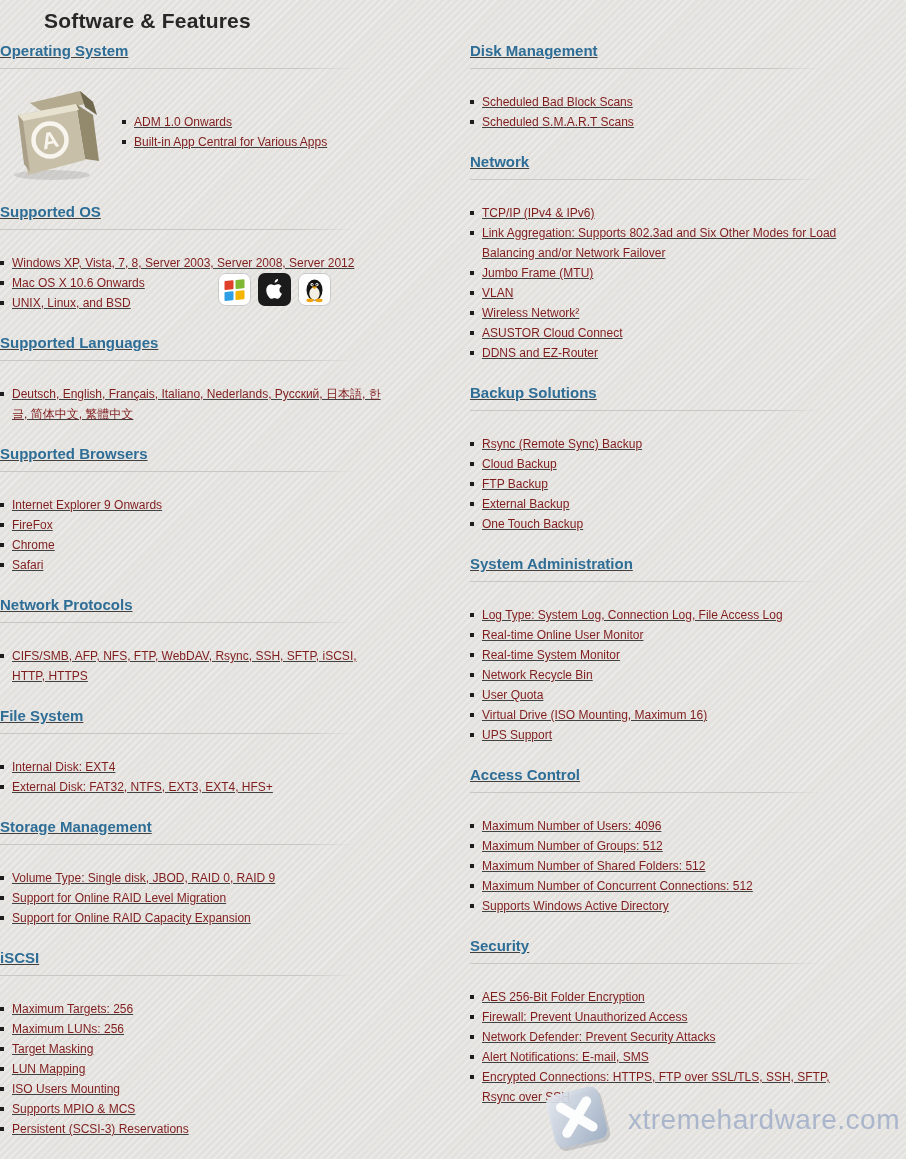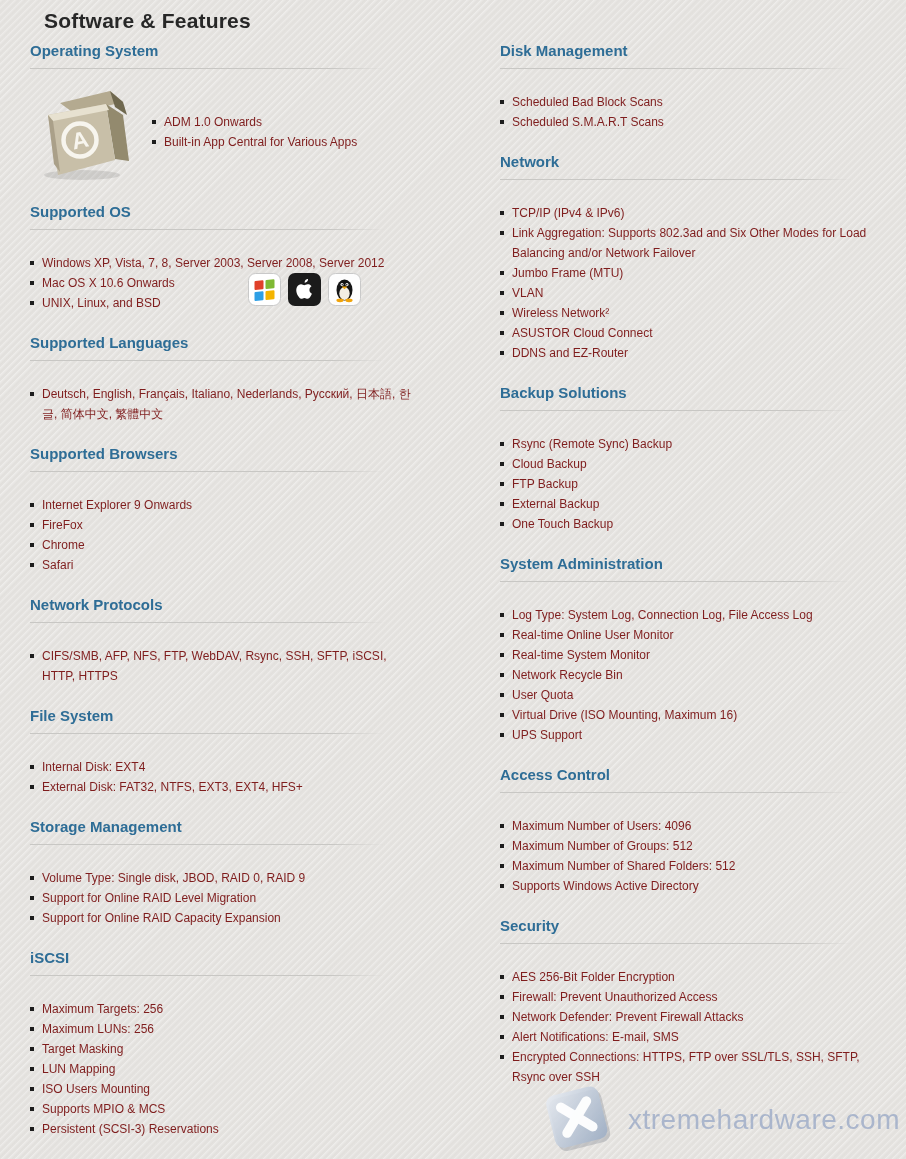--- a/index.html
+++ b/index.html
@@ -10,21 +10,21 @@
     background-image:
       repeating-linear-gradient(135deg, rgba(255,255,255,0.35) 0px, rgba(255,255,255,0) 2px, rgba(205,203,199,0.18) 3px, rgba(255,255,255,0) 5px);
     color:#414141;
     position:relative;
     overflow:hidden;
   }
   .page-title {
     font-size:21px; font-weight:700; color:#272727;
     padding:9px 0 0 11px; letter-spacing:0.2px;margin-left:33px;
   }
-  .cols { display:flex; padding-left:30px; margin-top:9px; }
+  .cols { display:flex; margin-top:9px;text-decoration:underline; }
   .col { display:flex; flex-direction:column; }
   .col-left  { width:385px; margin-right:85px; }
   .col-right { width:376px; }
   .section { margin-bottom:21px; }
   .sec-title {
     font-size:15px; font-weight:700; color:#2e6d96;
     line-height:18px; padding-bottom:9px; position:relative;
   }
   .sec-title::after {
     content:""; position:absolute; left:0; bottom:0; height:1px; width:355px;
@@ -378,40 +378,44 @@
             <li class="bullet">
               <span class="sq"></span>
               <span class="btext">Maximum Number of Groups: 512</span>
             </li>
             <li class="bullet">
               <span class="sq"></span>
               <span class="btext">Maximum Number of Shared Folders: 512</span>
             </li>
             <li class="bullet">
               <span class="sq"></span>
+              <span class="btext">Maximum Number of Concurrent Connections: 512</span>
+            </li>
+            <li class="bullet">
+              <span class="sq"></span>
               <span class="btext">Supports Windows Active Directory</span>
             </li>
           </ul>
         </div>
       </section>
       <section class="section">
         <h2 class="sec-title">Security</h2>
         <div class="sec-body">
           <ul class="bullets">
             <li class="bullet">
               <span class="sq"></span>
               <span class="btext">AES 256-Bit Folder Encryption</span>
             </li>
             <li class="bullet">
               <span class="sq"></span>
               <span class="btext">Firewall: Prevent Unauthorized Access</span>
             </li>
             <li class="bullet">
               <span class="sq"></span>
-              <span class="btext">Network Defender: Prevent Firewall Attacks</span>
+              <span class="btext">Network Defender: Prevent Security Attacks</span>
             </li>
             <li class="bullet">
               <span class="sq"></span>
               <span class="btext">Alert Notifications: E-mail, SMS</span>
             </li>
             <li class="bullet">
               <span class="sq"></span>
               <span class="btext">Encrypted Connections: HTTPS, FTP over SSL/TLS, SSH, SFTP, Rsync over SSH</span>
             </li>
           </ul>

